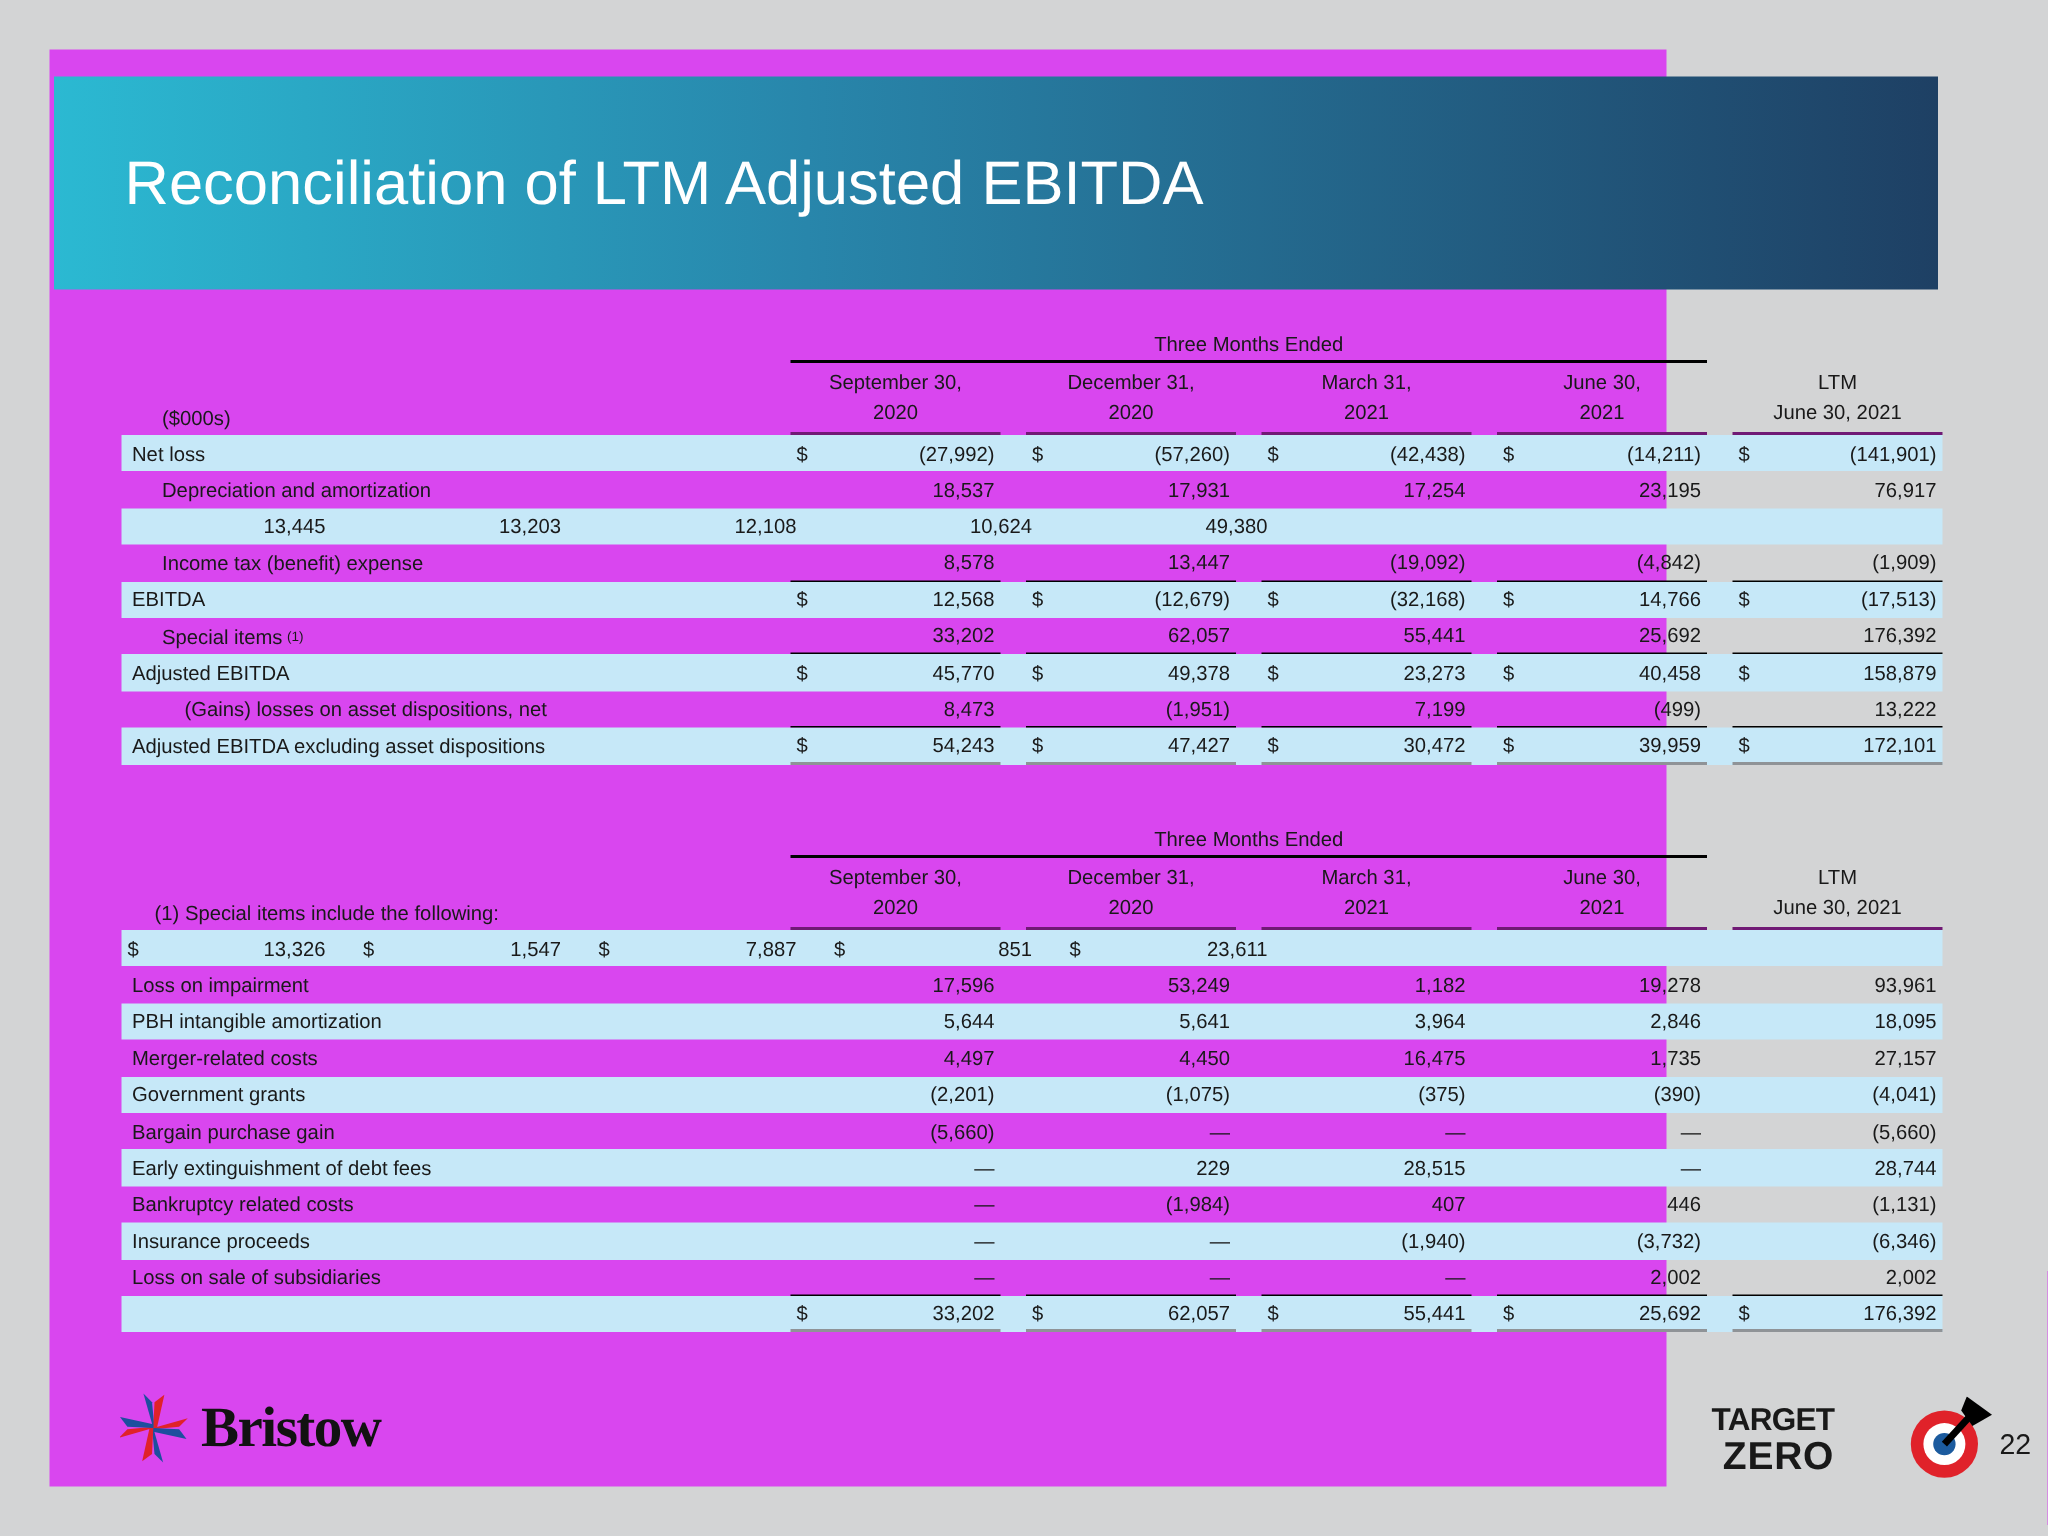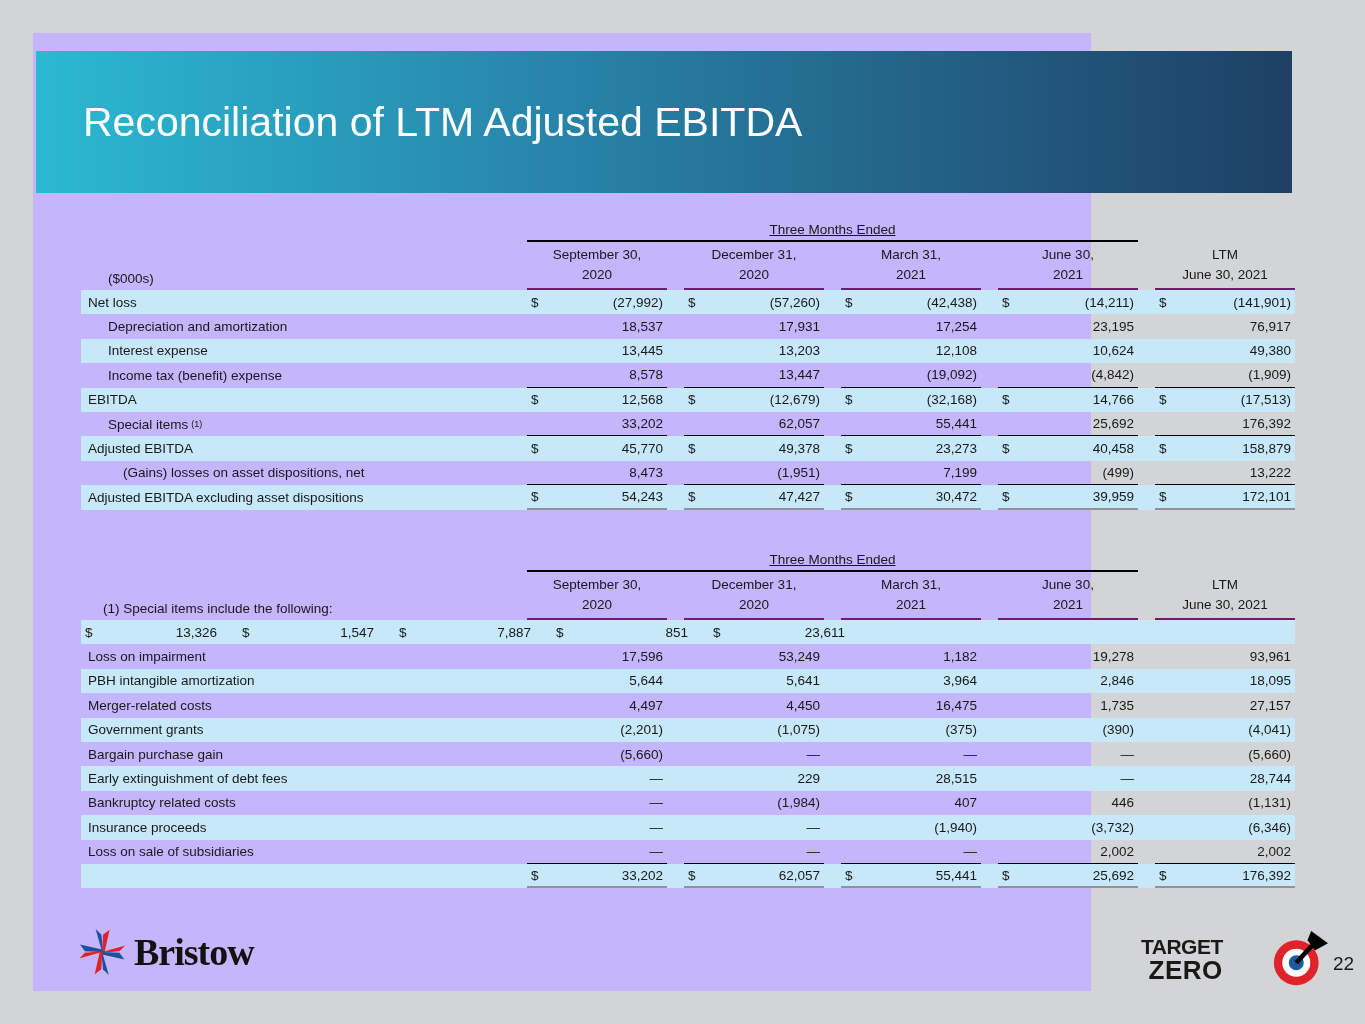--- a/index.html
+++ b/index.html
@@ -4,37 +4,38 @@
 <style>
   html,body{margin:0;padding:0;}
   body{
     width:1365px;height:1024px;position:relative;
     background:#d3d4d5;
     font-family:"Liberation Sans","DejaVu Sans",sans-serif;
     color:#191919;overflow:hidden;
   }
   .slide{
     position:absolute;left:33px;top:33px;width:1058px;height:958px;
-    background:#c4b5fd;
+    background:#d946ef;
+    padding-left:20px;
   }
   
   .titlebar{
     position:absolute;left:3px;top:18px;width:1256px;height:142px;
     background:linear-gradient(90deg,#2bb9d2 0%,#2886ab 40%,#1e4064 100%);
     display:flex;align-items:center;
   }
   .titlebar .title{
     color:#ffffff;font-size:41px;font-weight:400;letter-spacing:0px;
     padding-left:47px;white-space:nowrap;
   }
   
   .tbl{position:absolute;width:1214px;font-size:13.5px;}
   .tbl1{left:48px;top:185px;}
   .tbl2{left:48px;top:515px;}
-  .h1row{display:flex;height:24px;text-decoration:underline;}
+  .h1row{display:flex;height:24px;}
   .h1pad{width:446px;}
   .h1span{
     width:611px;text-align:center;border-bottom:2px solid #000;
     display:flex;align-items:flex-end;justify-content:center;padding-bottom:3px;box-sizing:border-box;
   }
   .h2row{display:flex;height:48px;}
   .hlbl{
     width:446px;display:flex;align-items:flex-end;padding-bottom:4px;box-sizing:border-box;
   }
   .hlbl.u1{padding-left:27px;}
@@ -163,21 +164,20 @@
           <span></span>
           <span class="v">23,195</span>
         </div>
         <div class="sp"></div>
       <div class="grp">
           <span></span>
           <span class="v">76,917</span>
         </div>
     </div>
     <div class="row stripe">
-      <div class="lbl i1">Interest expense</div>
       <div class="grp">
           <span></span>
           <span class="v">13,445</span>
         </div>
         <div class="sp"></div>
       <div class="grp">
           <span></span>
           <span class="v">13,203</span>
         </div>
         <div class="sp"></div>

